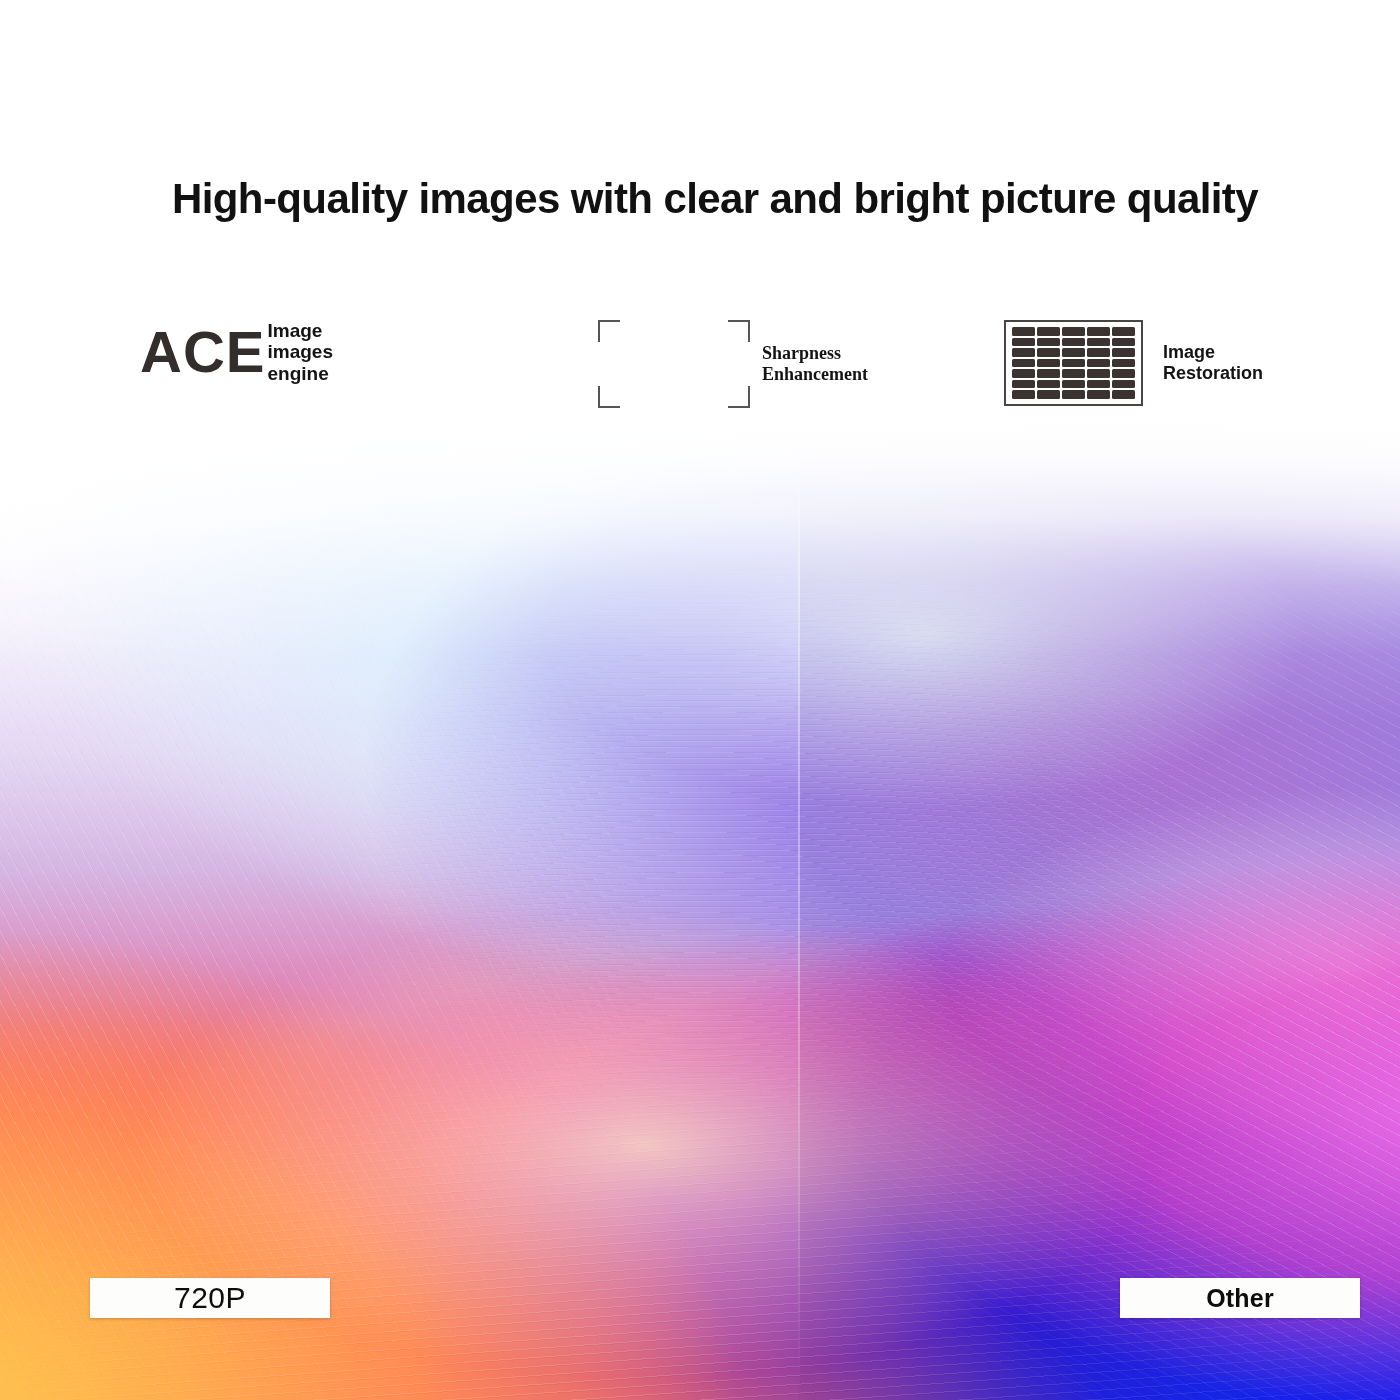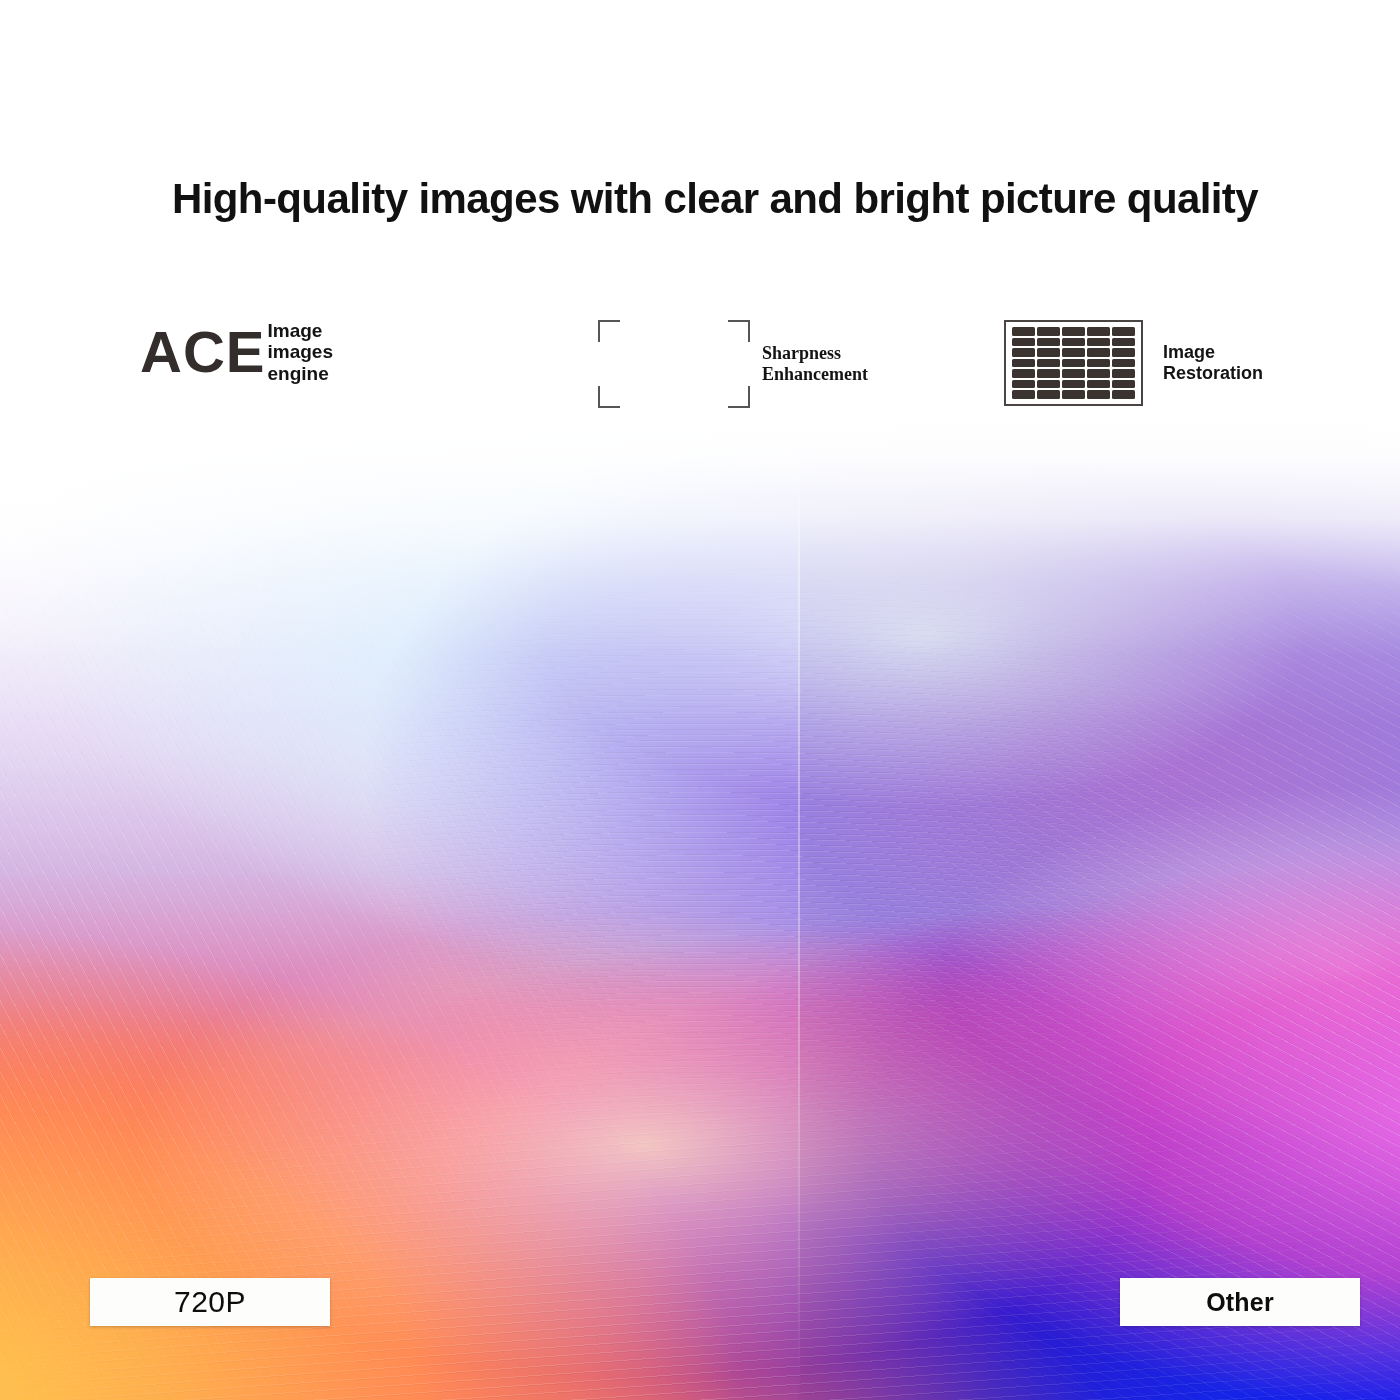--- a/index.html
+++ b/index.html
@@ -268,21 +268,21 @@
       rgba(255,255,255,0.0) 0%,
       rgba(255,255,255,0.45) 14%,
       rgba(255,255,255,0.35) 55%,
       rgba(255,255,255,0.15) 86%,
       rgba(255,255,255,0) 100%);
   }
 
   
   .tag {
     position: absolute;
-    height: 48px;
+    height: 40px;
     background: #fdfdfb;
     display: flex;
     align-items: center;
     justify-content: center;
     font-weight: 700;
     color: #0d0d0d;
     box-shadow: 0 1px 3px rgba(0,0,0,0.22);
   }
   .tag-left {
     left: 90px;

